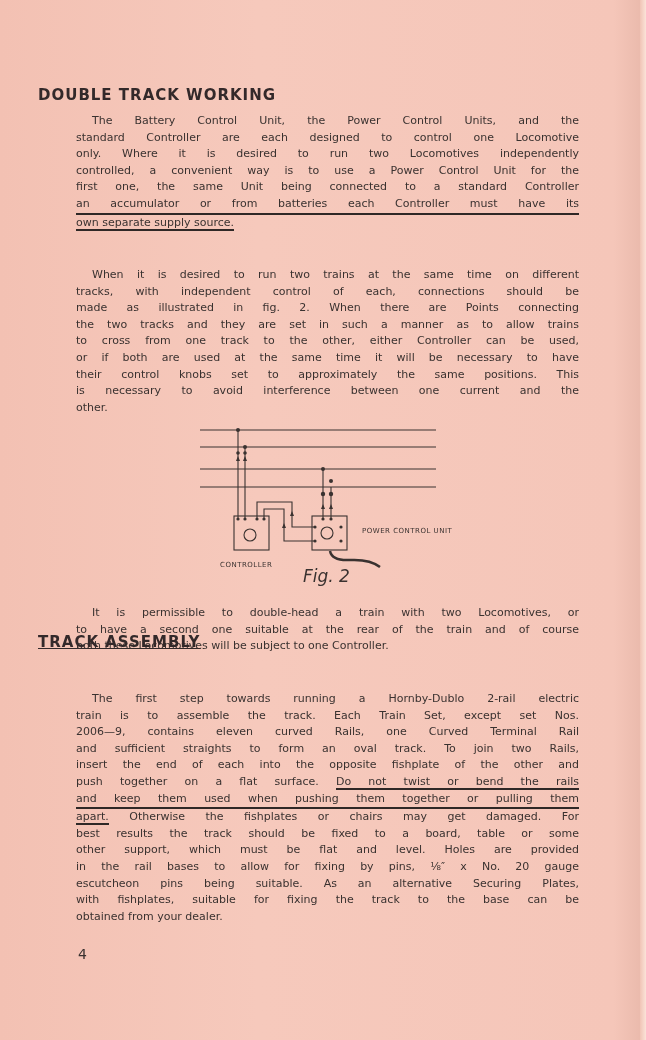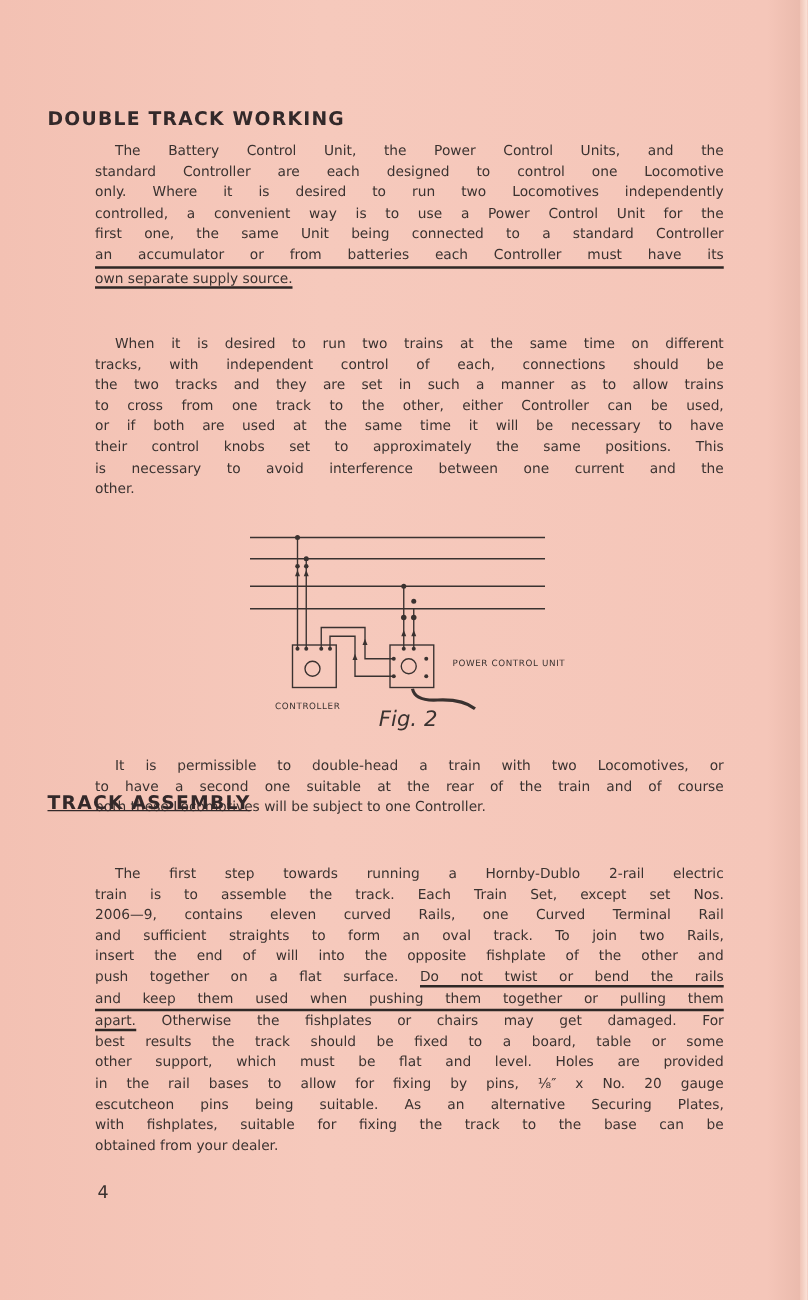--- a/index.html
+++ b/index.html
@@ -52,20 +52,21 @@
     <span class="line">only. Where it is desired to run two Locomotives independently</span>
     <span class="line">controlled, a convenient way is to use a Power Control Unit for the</span>
     <span class="line">first one, the same Unit being connected to a standard Controller</span>
     <span class="line ul">an accumulator or from batteries each Controller must have its</span>
     <span class="line last"><span class="ul">own separate supply source.</span></span>
   </div>
 
   <div class="para" style="top:267px;">
     <span class="line indent">When it is desired to run two trains at the same time on different</span>
     <span class="line">tracks, with independent control of each, connections should be</span>
+    <span class="line">made as illustrated in fig. 2. When there are Points connecting</span>
     <span class="line">the two tracks and they are set in such a manner as to allow trains</span>
     <span class="line">to cross from one track to the other, either Controller can be used,</span>
     <span class="line">or if both are used at the same time it will be necessary to have</span>
     <span class="line">their control knobs set to approximately the same positions. This</span>
     <span class="line">is necessary to avoid interference between one current and the</span>
     <span class="line last">other.</span>
   </div>
 
   <svg class="diagram" viewBox="0 0 280 175" width="280" height="175">
     <g stroke="#3a3230" stroke-width="1.1" fill="none">
@@ -129,21 +130,21 @@
     <span class="line last">both these Locomotives will be subject to one Controller.</span>
   </div>
 
   <div class="heading" style="top:633px;text-decoration:underline;">TRACK ASSEMBLY</div>
 
   <div class="para" style="top:691px;">
     <span class="line indent">The first step towards running a Hornby-Dublo 2-rail electric</span>
     <span class="line">train is to assemble the track. Each Train Set, except set Nos.</span>
     <span class="line">2006—9, contains eleven curved Rails, one Curved Terminal Rail</span>
     <span class="line">and sufficient straights to form an oval track. To join two Rails,</span>
-    <span class="line">insert the end of will into the opposite fishplate of the other and</span>
+    <span class="line">insert the end of each into the opposite fishplate of the other and</span>
     <span class="line"><span>push together on a flat surface.</span> <span class="ul">Do not twist or bend the rails</span></span>
     <span class="line ul">and keep them used when pushing them together or pulling them</span>
     <span class="line"><span class="ul">apart.</span> <span>Otherwise the fishplates or chairs may get damaged. For</span></span>
     <span class="line">best results the track should be fixed to a board, table or some</span>
     <span class="line">other support, which must be flat and level. Holes are provided</span>
     <span class="line">in the rail bases to allow for fixing by pins, ⅛″ x No. 20 gauge</span>
     <span class="line">escutcheon pins being suitable. As an alternative Securing Plates,</span>
     <span class="line">with fishplates, suitable for fixing the track to the base can be</span>
     <span class="line last">obtained from your dealer.</span>
   </div>

